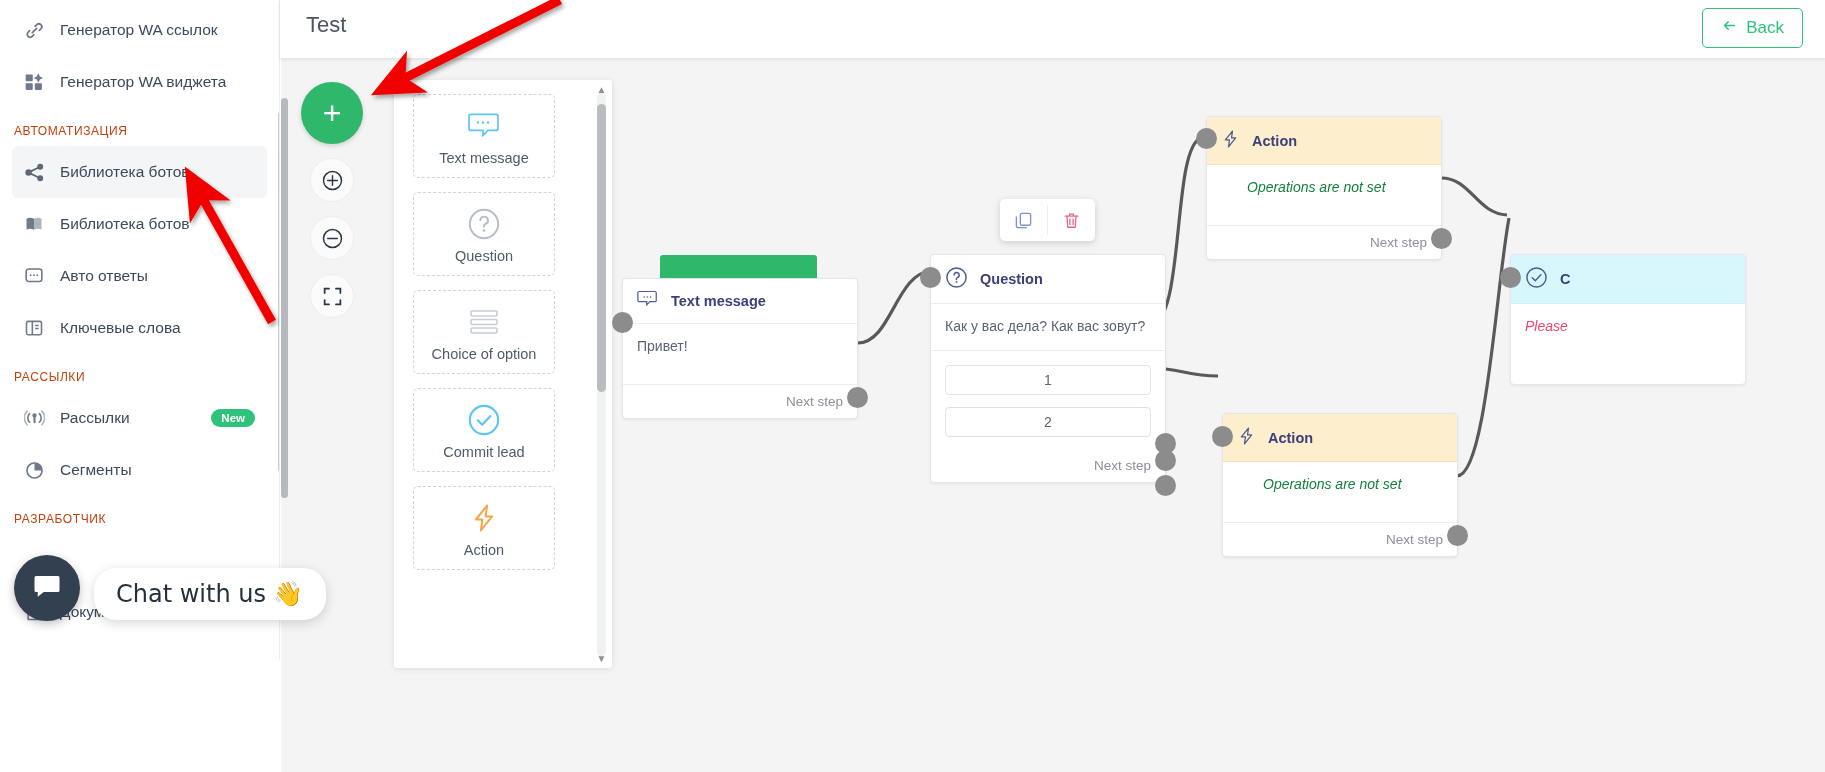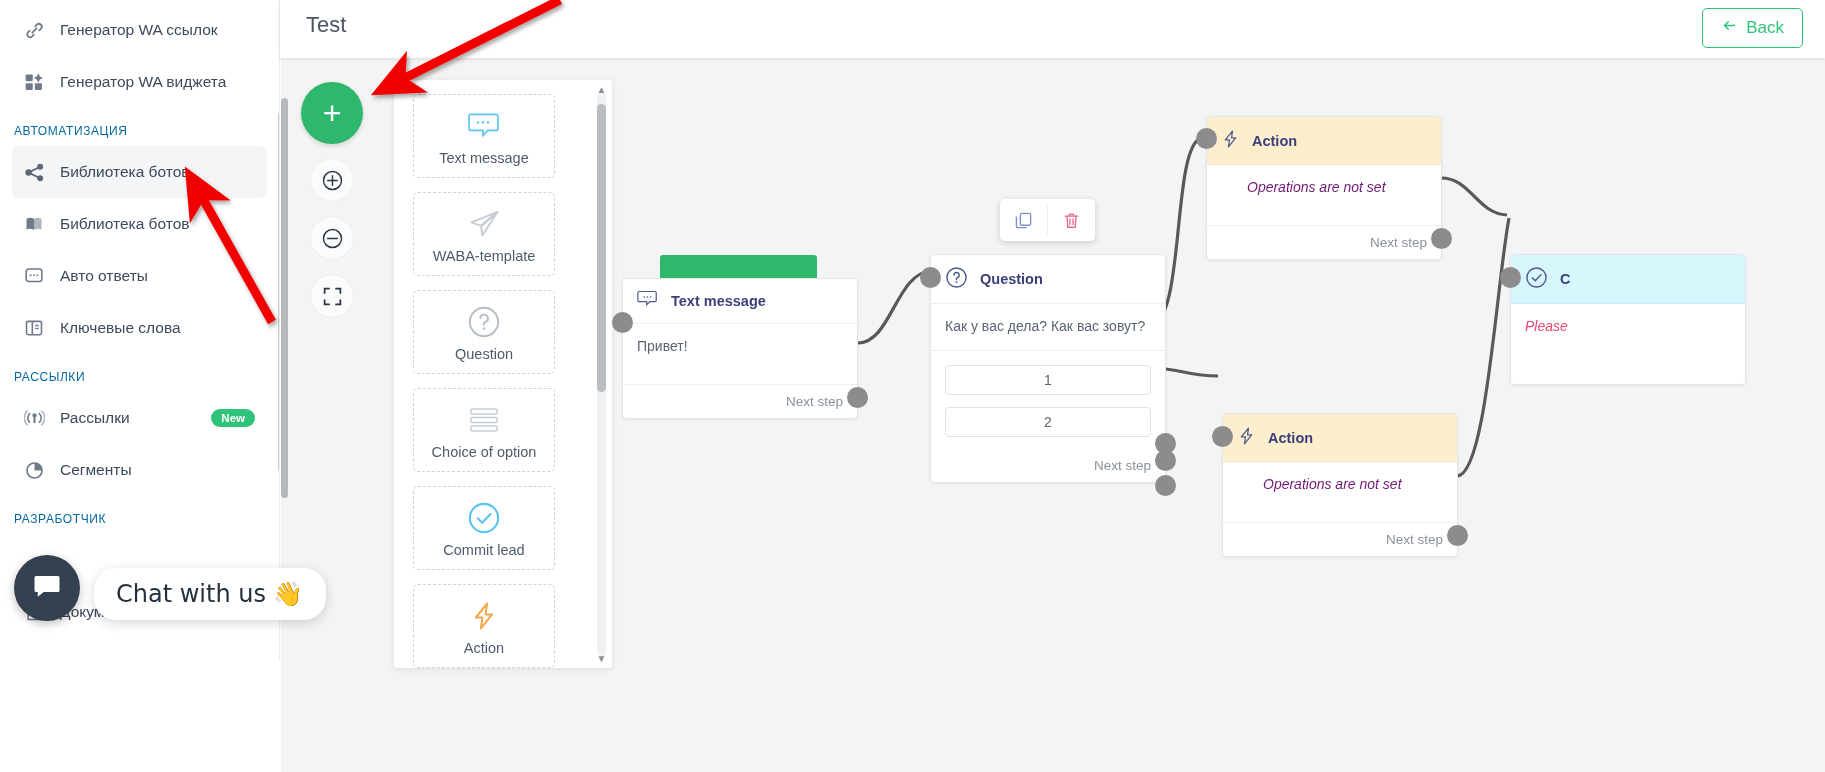--- a/index.html
+++ b/index.html
@@ -32,21 +32,21 @@
     display: flex; align-items: center; justify-content: flex-start;
     color: #707a8a;
   }
   .nav-ico svg { display: block; }
   .nav-label {
     font-size: 15.5px; color: #3d4a5c;
     margin-left: 10px; white-space: nowrap;
   }
   .nav-group {
     font-size: 12px; letter-spacing: .6px;
-    color: #0369a1; padding: 16px 0 8px 14px;
+    color: #c2410c; padding: 16px 0 8px 14px;
     text-transform: uppercase;
   }
   .badge-new {
     margin-left: auto;
     background: #2fc27a; color: #fff;
     font-size: 11.5px; font-weight: bold;
     border-radius: 10px; padding: 3px 10px;
   }
   
   .sb-scroll {
@@ -176,21 +176,21 @@
   }
   .opt-field {
     border: 1px solid #dfe2ea; border-radius: 4px;
     height: 30px; margin: 0 14px 12px 14px;
     display: flex; align-items: center; justify-content: center;
     font-size: 14px; color: #5a6472;
     cursor: pointer; background: #fff;
   }
   .node.action .node-head { background: #fdeecd; border-bottom-color: #f6e3bf; }
   .node.action .node-head .title { color: #3b3f7a; }
-  .node.action .node-body { color: #701a75; font-style: italic; padding-left: 40px; }
+  .node.action .node-body { color: #15803d; font-style: italic; padding-left: 40px; }
   .node.commit .node-head { background: #d7f7fd; border-bottom-color: #c8f0f8; }
   .node.commit .node-body { color: #e8476f; font-style: italic; }
 
   
   .node-toolbar {
     position: absolute;
     background: #fff; border-radius: 5px;
     box-shadow: 0 2px 7px rgba(0,0,0,.16);
     display: flex; height: 42px;
   }
@@ -406,29 +406,20 @@
             <svg width="34" height="30" viewBox="0 0 34 30" fill="none" stroke="#5dc6f0" stroke-width="1.7">
               <path d="M3 2.4h25a2 2 0 0 1 2 2v12a2 2 0 0 1-2 2h-8l-5 5v-5H3a2 2 0 0 1-2-2v-12a2 2 0 0 1 2-2z" transform="translate(1,1)"></path>
               <circle cx="11" cy="11.5" r="1.2" fill="#5dc6f0" stroke="none"></circle>
               <circle cx="16" cy="11.5" r="1.2" fill="#5dc6f0" stroke="none"></circle>
               <circle cx="21" cy="11.5" r="1.2" fill="#5dc6f0" stroke="none"></circle>
             </svg>
           </span>
           <span class="lbl">Text message</span>
         </div>
 
-        <div class="pal-card">
-          <span class="ico">
-            <svg width="36" height="32" viewBox="0 0 24 24" fill="none" stroke="#c8cdd6" stroke-width="1.5" stroke-linejoin="round">
-              <path d="M22 3 2.5 10.8l7.4 2.6L22 3z"></path>
-              <path d="M22 3 9.9 13.4l.7 7.2 3.2-4.6L22 3z"></path>
-            </svg>
-          </span>
-          <span class="lbl">WABA-template</span>
-        </div>
 
         <div class="pal-card">
           <span class="ico">
             <svg width="34" height="34" viewBox="0 0 24 24" fill="none" stroke="#b8bec8" stroke-width="1.4">
               <circle cx="12" cy="12" r="10"></circle>
               <path d="M9.4 9.2a2.7 2.7 0 1 1 3.4 2.9c-.6.2-.9.7-.9 1.3v.6" stroke-linecap="round"></path>
               <circle cx="12" cy="16.6" r=".95" fill="#b8bec8" stroke="none"></circle>
             </svg>
           </span>
           <span class="lbl">Question</span>

